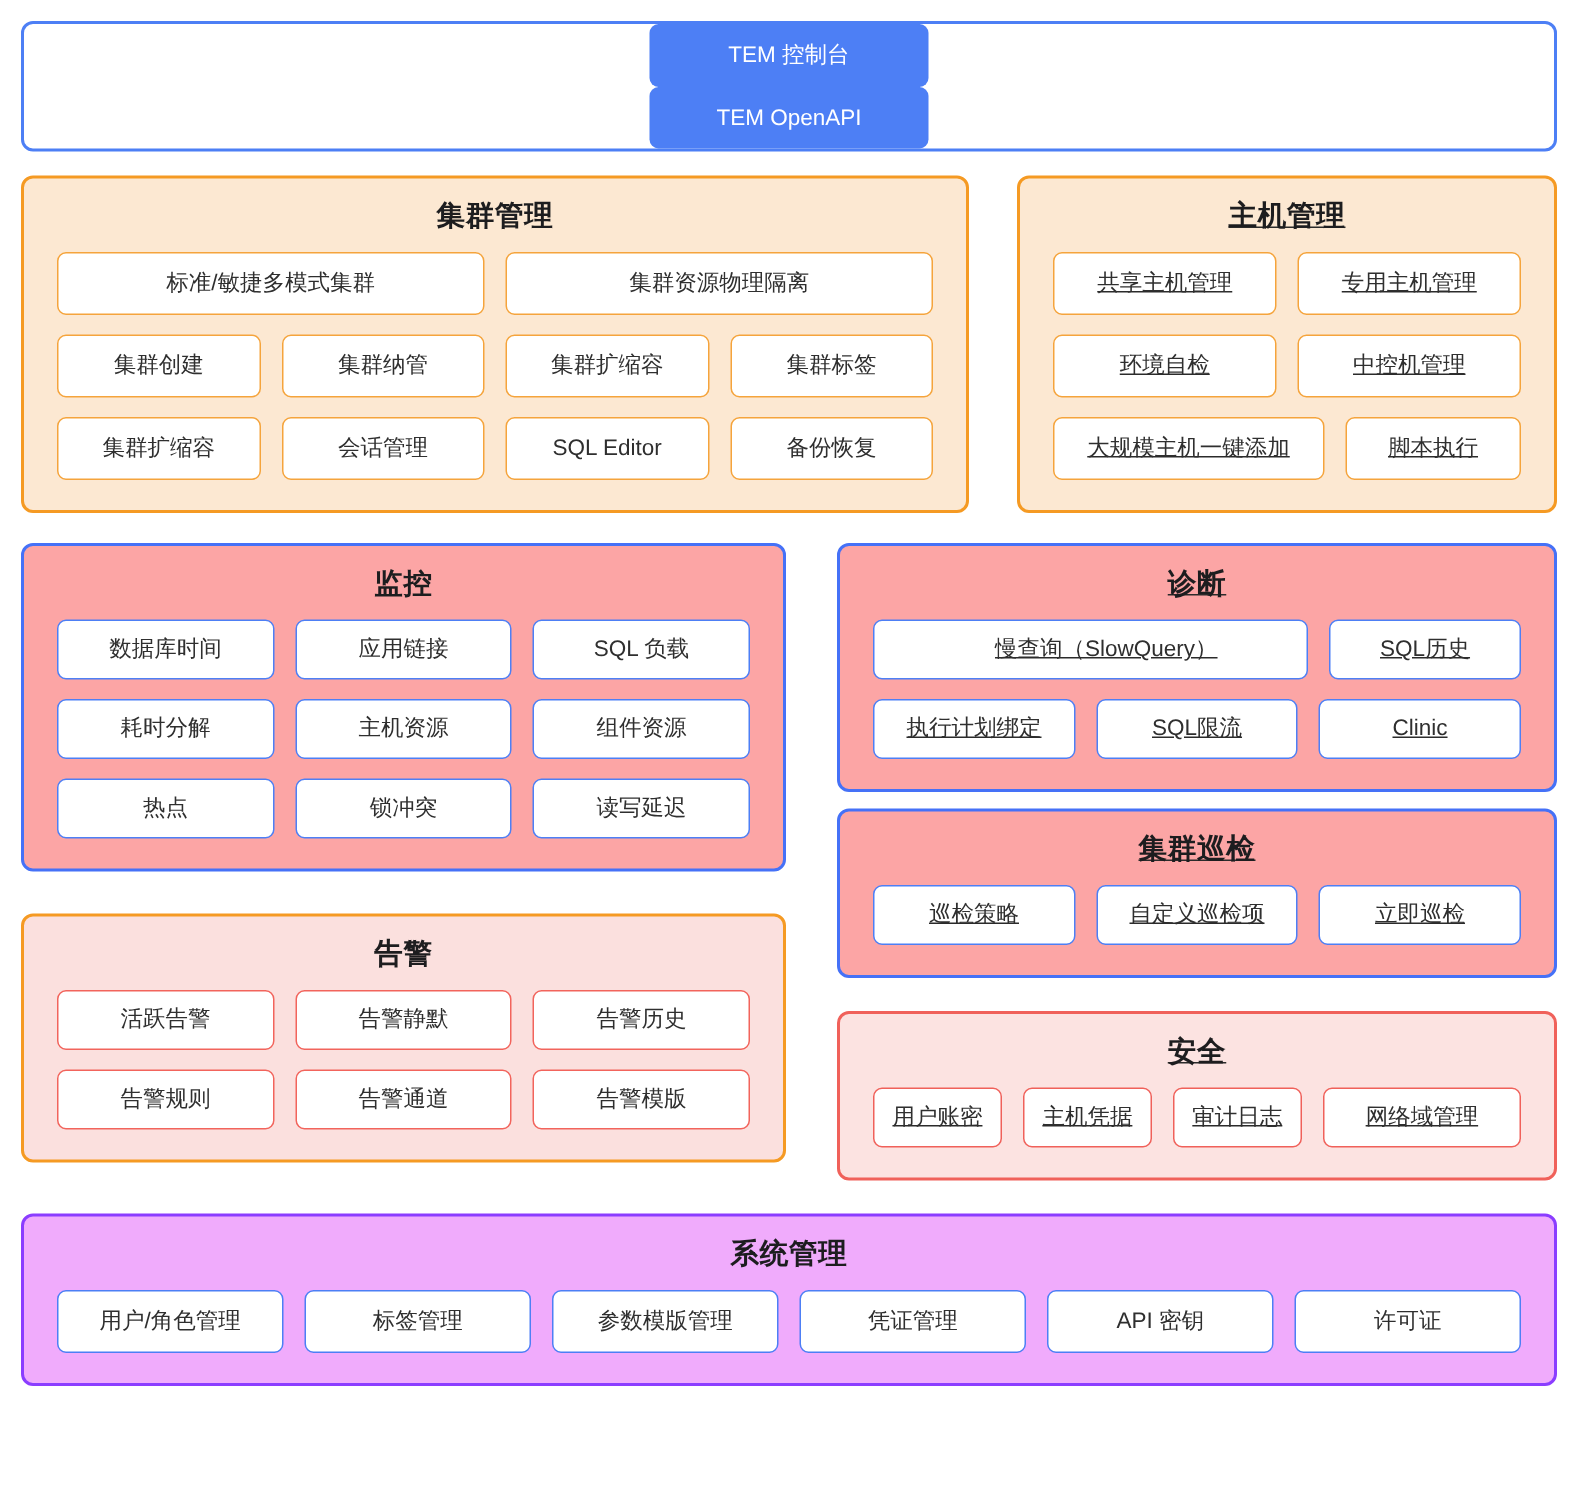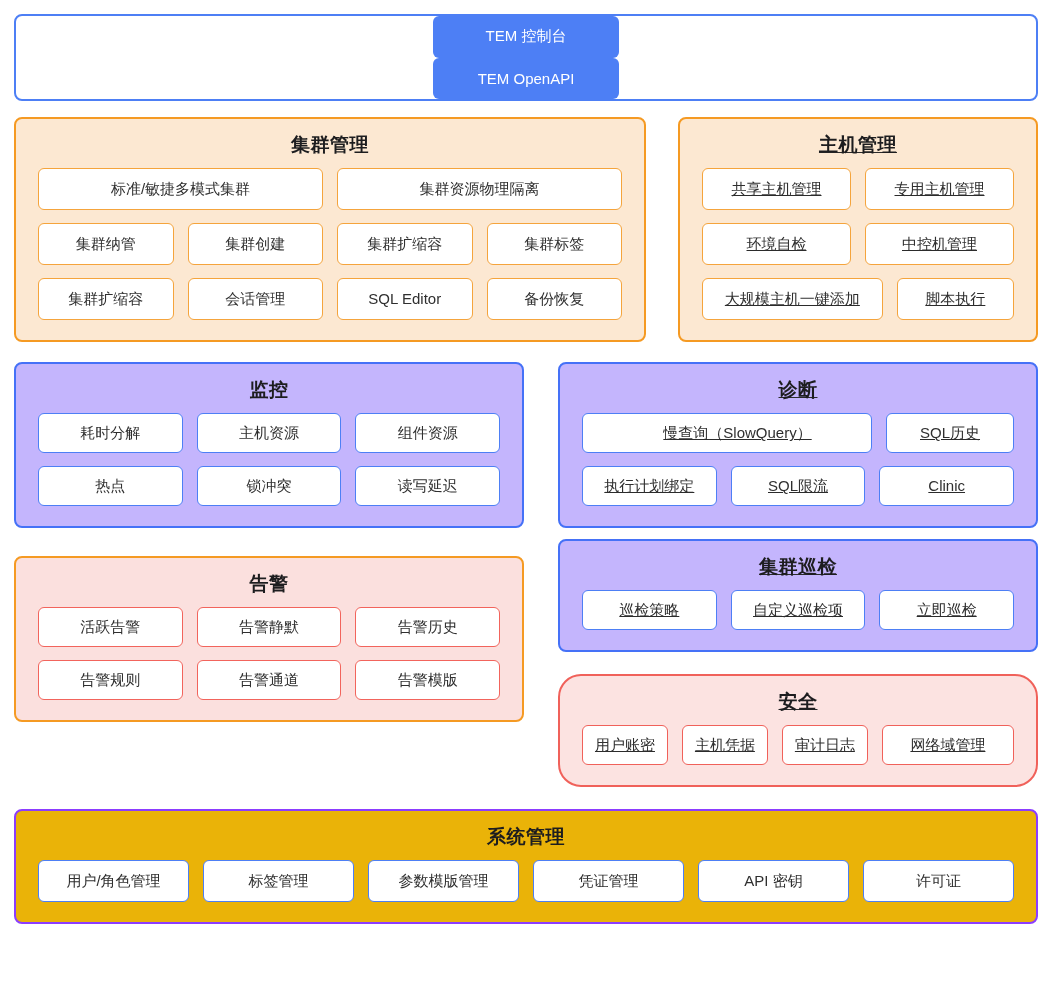--- a/index.html
+++ b/index.html
@@ -61,30 +61,30 @@
     line-height: 1.15;
     color: #2f2f2f;
     white-space: nowrap;
     flex: 1 1 0;
   }
 
   
   .theme-orange { border-color: #F59A23; background: #FCE8D2; }
   .theme-orange .pill { border-color: #F5A43C; }
 
-  .theme-purple { border-color: #4571F7; background: #c4b5fd; }
+  .theme-purple { border-color: #4571F7; background: #fca5a5; }
   .theme-purple .pill { border-color: #4D7FF5; }
 
   .theme-pink { border-color: #F59A23; background: #FBE0DE; }
   .theme-pink .pill { border-color: #F2645C; }
 
   .theme-red { border-color: #F0615A; background: #FCE3E1; }
   .theme-red .pill { border-color: #F0615A; }
 
-  .theme-violet { border-color: #8B3DFF; background: #eab308; }
+  .theme-violet { border-color: #8B3DFF; background: #f0abfc; }
   .theme-violet .pill { border-color: #4D7FF5; }
 
   .theme-blue-top { border-color: #4D7FF5; background: #FFFFFF; }
 
   
   #access-bar {
     height: 87px;
     display: flex;
     align-items: center;
     justify-content: space-around;
@@ -145,22 +145,22 @@
       <section class="panel theme-orange">
         <div class="sec-head">
           <div class="panel-title">集群管理</div>
         </div>
         <div class="sec-body rows h46">
           <div class="row">
             <div class="pill">标准/敏捷多模式集群</div>
             <div class="pill">集群资源物理隔离</div>
           </div>
           <div class="row">
+            <div class="pill">集群创建</div>
             <div class="pill">集群纳管</div>
-            <div class="pill">集群创建</div>
             <div class="pill">集群扩缩容</div>
             <div class="pill">集群标签</div>
           </div>
           <div class="row">
             <div class="pill">集群扩缩容</div>
             <div class="pill">会话管理</div>
             <div class="pill">SQL Editor</div>
             <div class="pill">备份恢复</div>
           </div>
         </div>
@@ -193,20 +193,25 @@
   <div class="band">
 
     <div class="col-left stack" style="width:510px;margin-right:34px;">
 
       <section class="panel theme-purple">
         <div class="sec-head">
           <div class="panel-title">监控</div>
         </div>
         <div class="sec-body rows h44">
           <div class="row">
+            <div class="pill">数据库时间</div>
+            <div class="pill">应用链接</div>
+            <div class="pill">SQL 负载</div>
+          </div>
+          <div class="row">
             <div class="pill">耗时分解</div>
             <div class="pill">主机资源</div>
             <div class="pill">组件资源</div>
           </div>
           <div class="row">
             <div class="pill">热点</div>
             <div class="pill">锁冲突</div>
             <div class="pill">读写延迟</div>
           </div>
         </div>
@@ -256,21 +261,21 @@
         </div>
         <div class="sec-body rows h44">
           <div class="row">
             <div class="pill">巡检策略</div>
             <div class="pill">自定义巡检项</div>
             <div class="pill">立即巡检</div>
           </div>
         </div>
       </section>
 
-      <section class="panel theme-red" style="margin-top:22px;border-radius:23px;">
+      <section class="panel theme-red" style="margin-top:22px;">
         <div class="sec-head">
           <div class="panel-title">安全</div>
         </div>
         <div class="sec-body rows h44">
           <div class="row">
             <div class="pill">用户账密</div>
             <div class="pill">主机凭据</div>
             <div class="pill">审计日志</div>
             <div class="pill grow15">网络域管理</div>
           </div>

